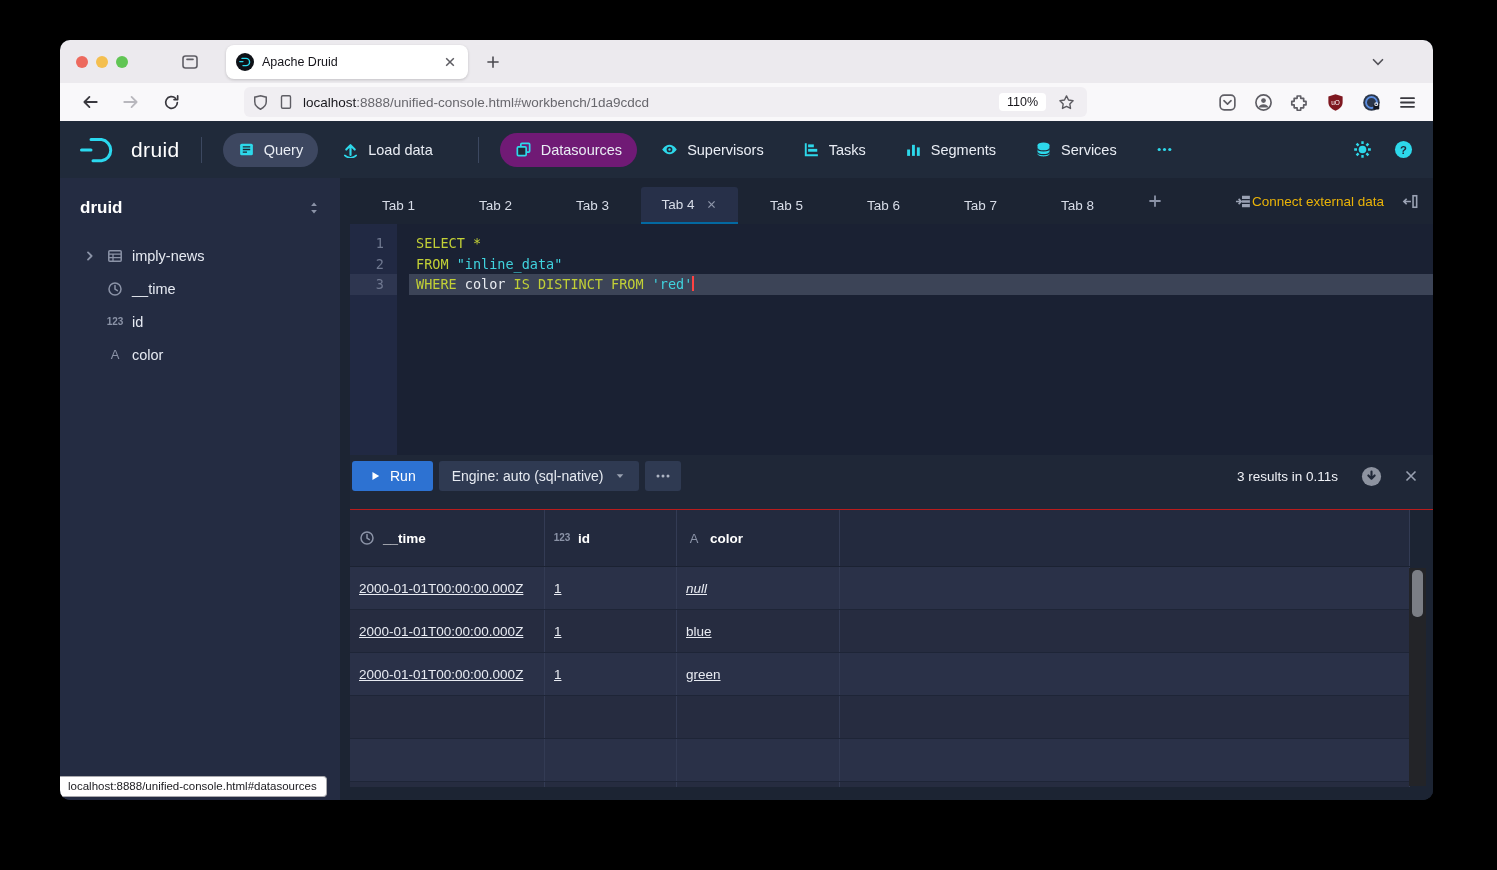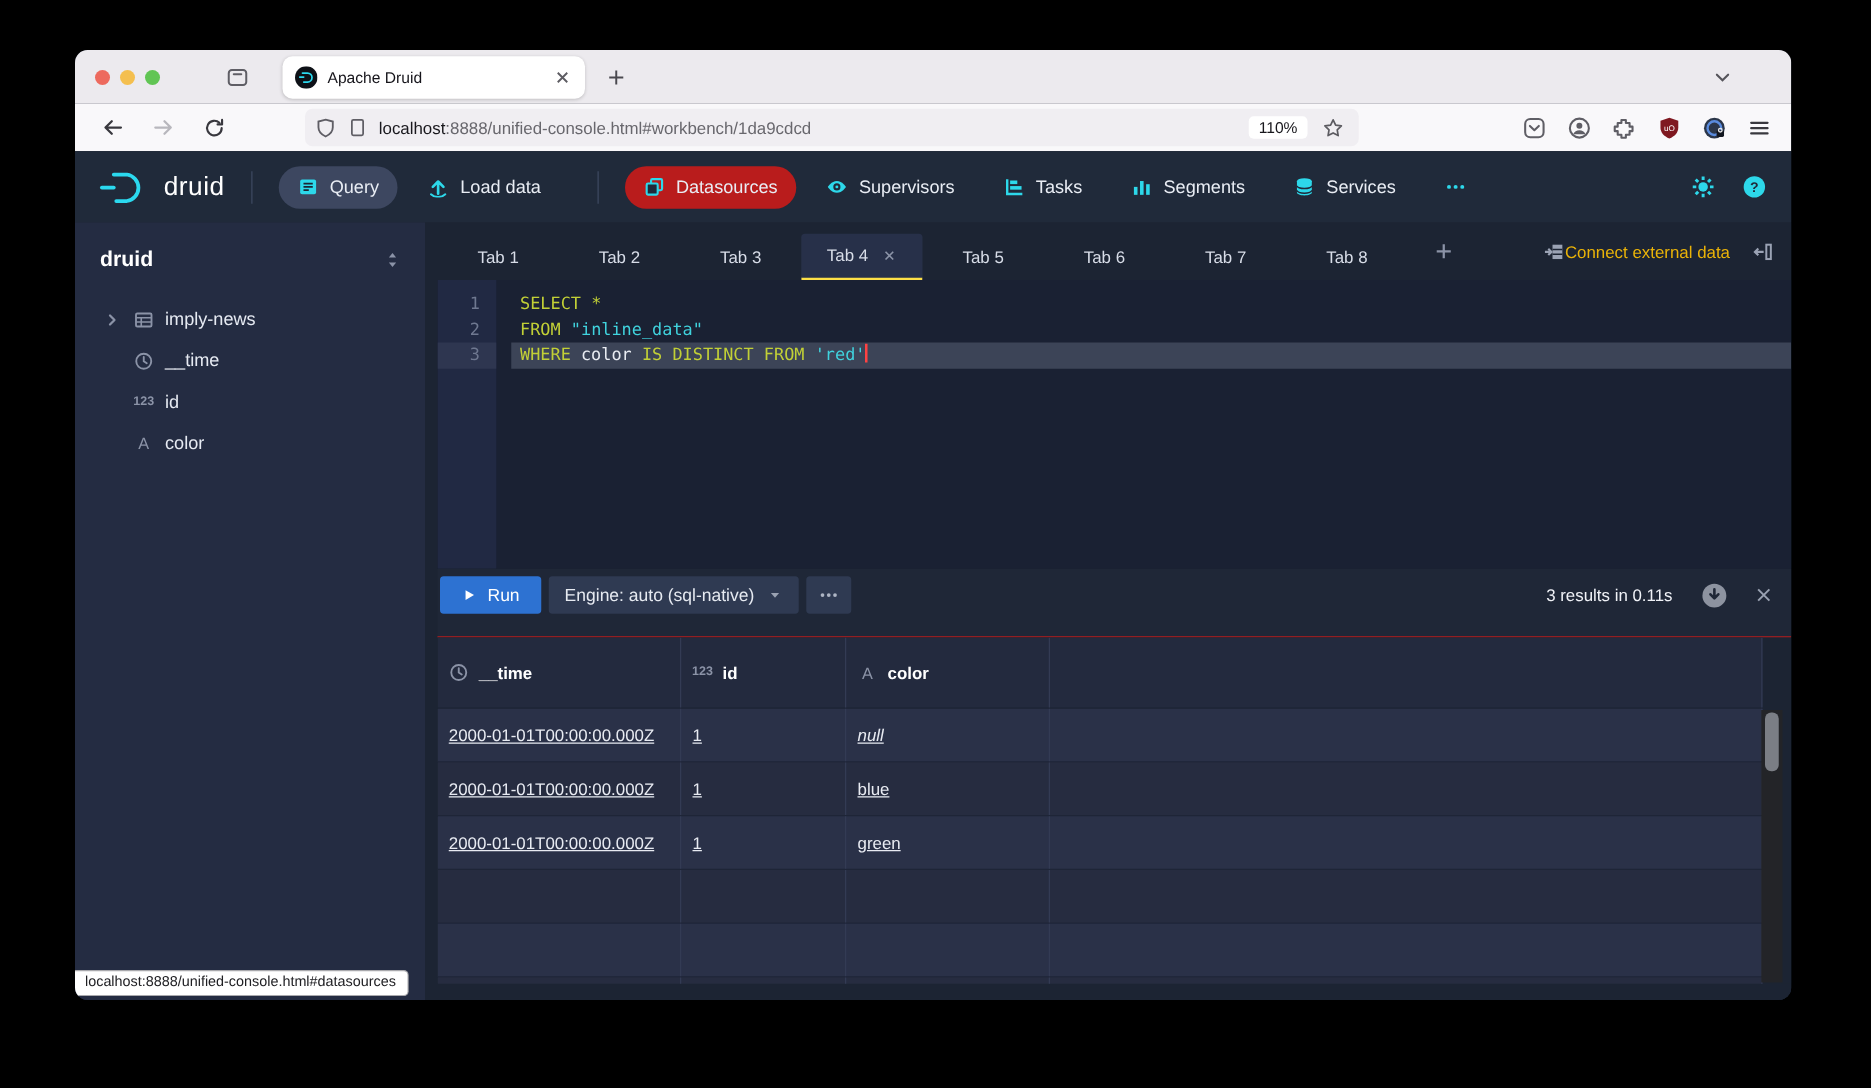--- a/index.html
+++ b/index.html
@@ -34,21 +34,21 @@
 
   
   .app{flex:1;min-height:0;display:flex;flex-direction:column;background:#1c2433;position:relative;}
   .appheader{height:57px;flex:none;display:flex;align-items:center;background:#202a3a;padding:0 20px 0 18px;}
   .brand{color:#fff;font-size:21px;margin-left:9px;letter-spacing:.4px;}
   .vdiv{width:1px;height:26px;background:#3c4860;margin:0 21px;flex:none;}
   .mainnav{display:flex;align-items:center;}
   .nav-item{display:flex;align-items:center;gap:9px;padding:0 15px;height:34px;border-radius:17px;
             color:#e9edf4;font-size:14.5px;margin-right:9px;cursor:pointer;white-space:nowrap;}
   .nav-item.active{background:#3d4760;}
-  .nav-item.hover{background:#b91c1c;}
+  .nav-item.hover{background:#701a75;}
   .icn{display:inline-flex;width:17px;height:17px;color:#2dd8ea;flex:none;}
   .icn svg{width:100%;height:100%;}
   .header-right{margin-left:auto;display:flex;gap:22px;align-items:center;}
   .header-right .icn{width:19px;height:19px;}
 
   .appbody{flex:1;min-height:0;display:flex;}
   .sidebar{width:280px;flex:none;background:#242c42;padding:20px 18px 0 20px;box-sizing:border-box;}
   .schema-row{display:flex;align-items:center;justify-content:space-between;color:#fff;
               font-size:17px;font-weight:bold;}
   .gicn{display:inline-flex;width:16px;height:16px;color:#8b93a7;flex:none;align-items:center;justify-content:center;}
@@ -58,21 +58,21 @@
             padding-left:2px;cursor:pointer;}
   .tree-row.child{padding-left:27px;}
   .txticn{font-size:10px;font-weight:bold;color:#8b93a7;line-height:1;}
   .txticn.big{font-size:13px;font-weight:normal;}
 
   .main{flex:1;min-width:0;display:flex;flex-direction:column;padding-left:10px;background:#1c2433;}
   .tabbar{height:46px;flex:none;display:flex;align-items:flex-end;}
   .tabs{display:flex;align-items:flex-end;height:100%;}
   .wtab{width:97px;height:37px;box-sizing:border-box;display:flex;align-items:center;justify-content:center;
         gap:10px;color:#d8dde8;font-size:13.5px;border-radius:3px 3px 0 0;cursor:pointer;}
-  .wtab.active{background:#273049;border-bottom:2px solid #fde047;}
+  .wtab.active{background:#273049;border-bottom:2px solid #0369a1;}
   .wtab .gicn{width:13px;height:13px;}
   .tab-plus{margin-left:20px;align-self:center;display:flex;color:#8b93a7;width:18px;height:18px;}
   .connect{margin-left:auto;align-self:center;display:flex;align-items:center;gap:0;color:#eab308;
            font-size:13.5px;cursor:pointer;}
   .connect .gicn,.collapse-btn .gicn{width:17px;height:17px;color:#9aa2b4;}
   .collapse-btn{align-self:center;margin:0 14px 0 18px;display:flex;cursor:pointer;}
 
   .editor{height:231px;flex:none;background:#1a2133;font-family:"DejaVu Sans Mono",monospace;
           font-size:13.5px;position:relative;overflow:hidden;cursor:text;}
   .gutterbg{position:absolute;left:0;top:0;bottom:0;width:47px;background:#212943;}

